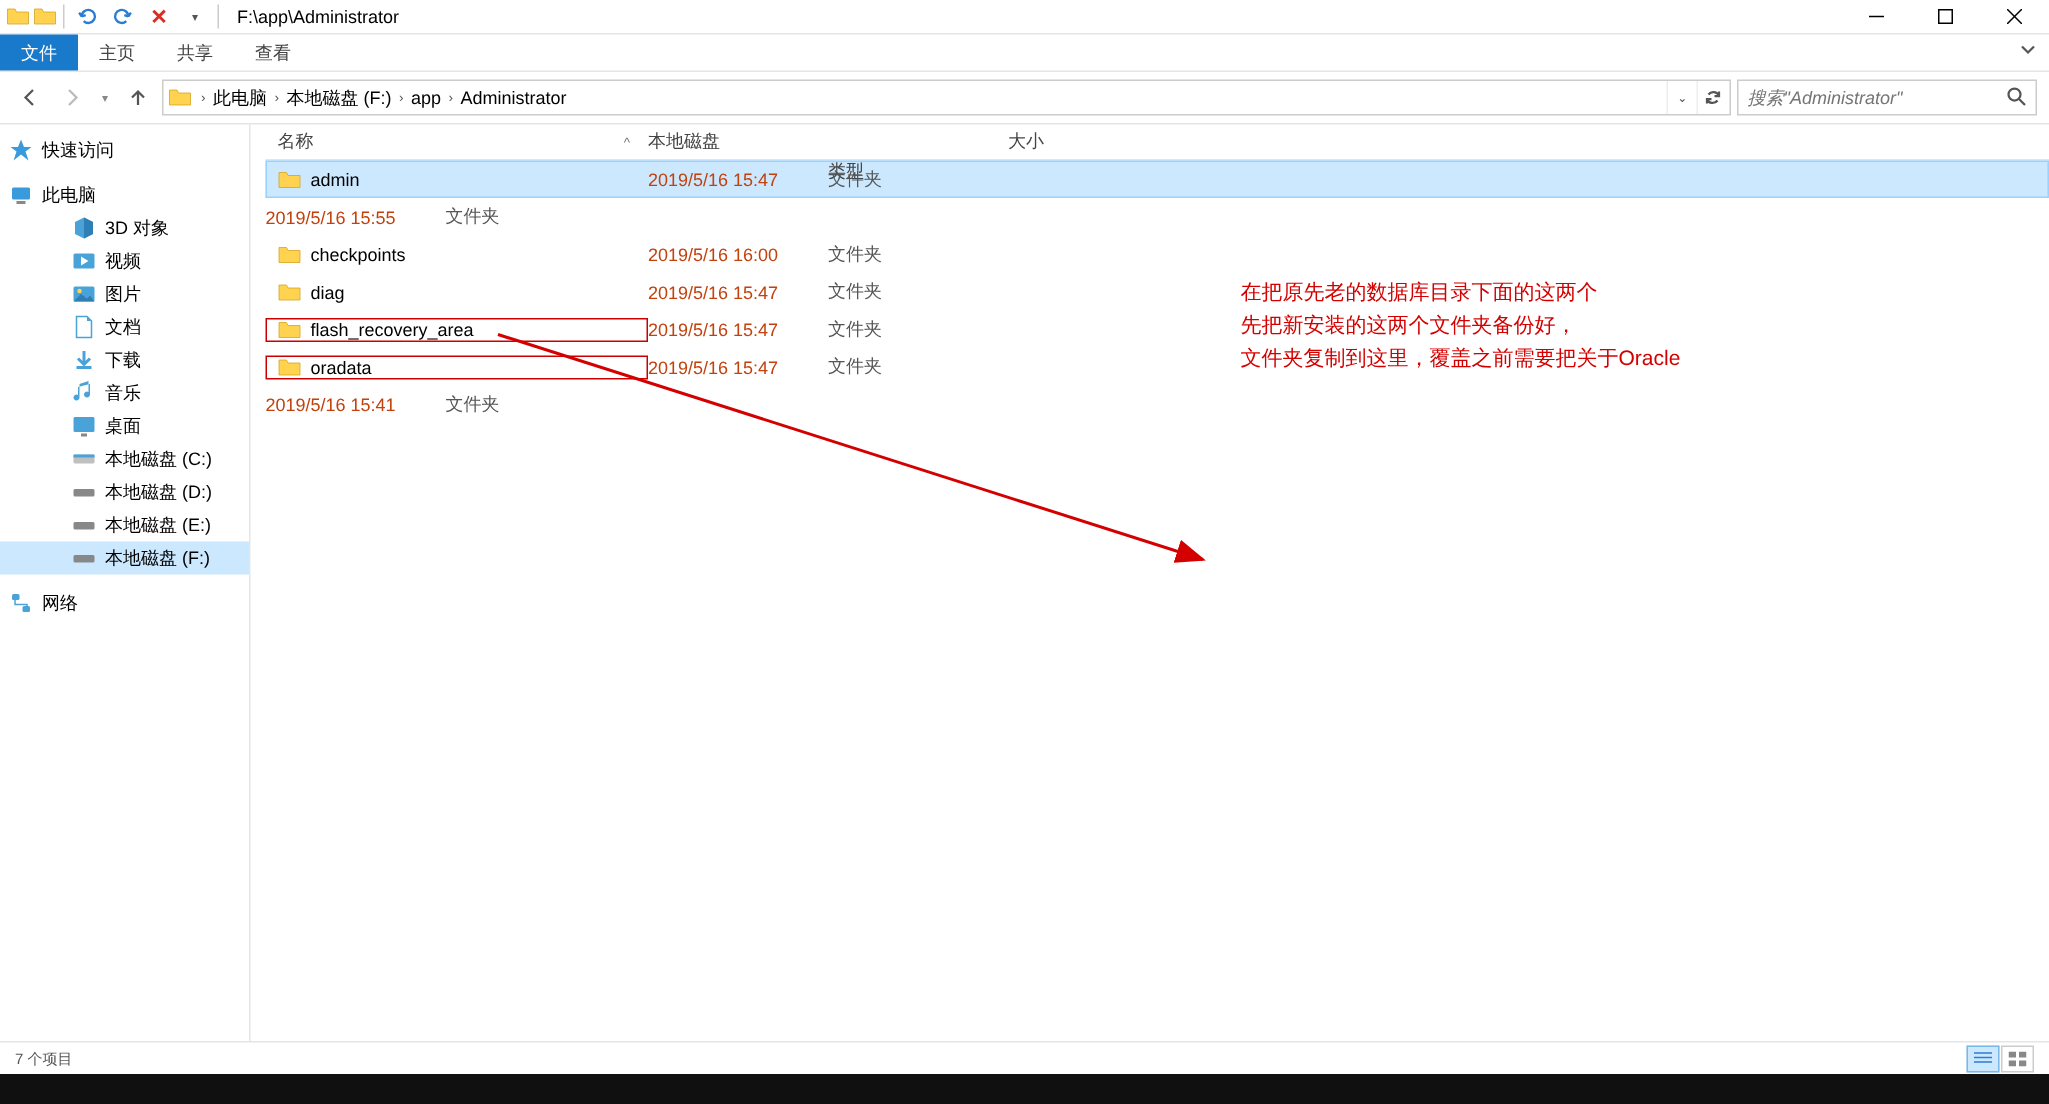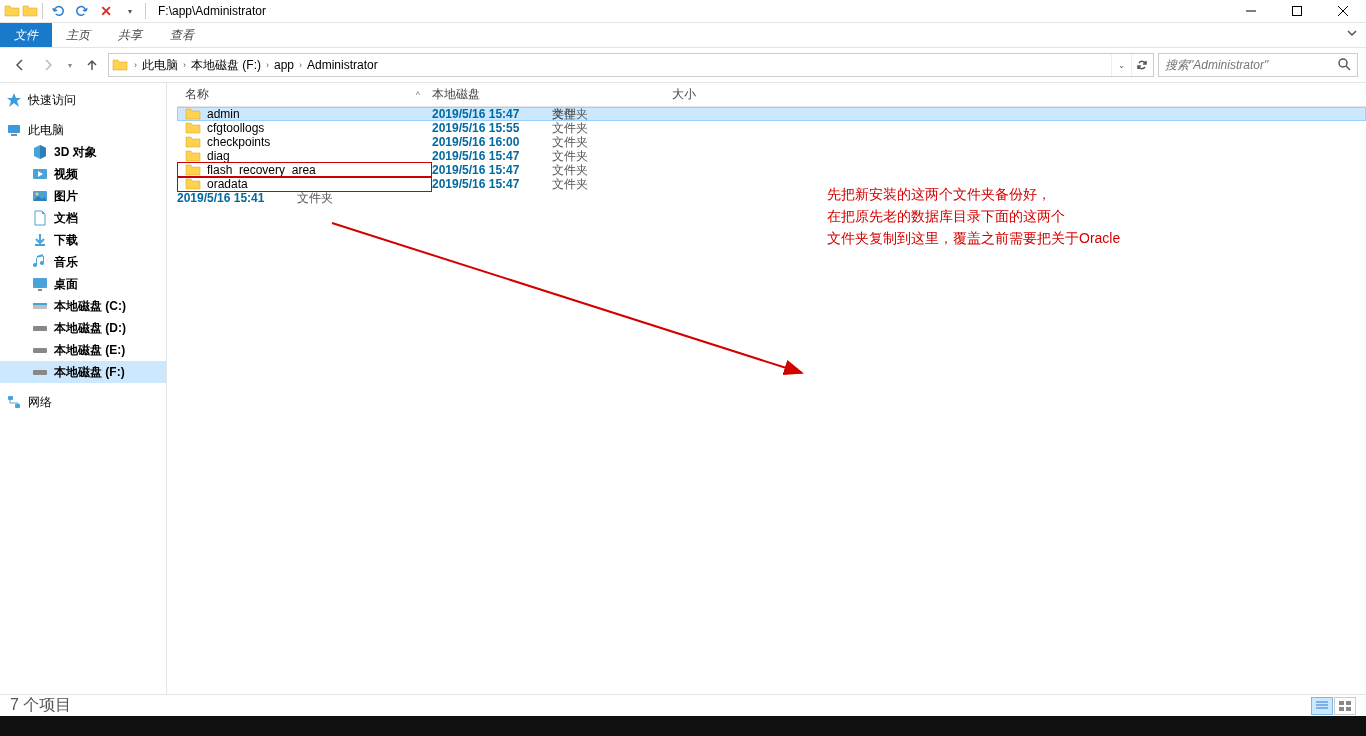--- a/index.html
+++ b/index.html
@@ -11,21 +11,21 @@
     .tb-icon { width: 16px; height: 16px; }
     .folder-svg { fill: #ffd250; stroke: #d4a017; stroke-width: 0.5; }
     .tb-divider { width: 1px; height: 16px; background: #ccc; margin: 0 2px; }
     .tb-qabtn { width: 22px; height: 22px; display: flex; align-items: center; justify-content: center; color: #2b7cd3; cursor: default; }
     .tb-title { margin-left: 8px; color: #000; font-size: 12px; }
     .tb-controls { margin-left: auto; display: flex; }
     .tb-ctrl { width: 46px; height: 23px; display: flex; align-items: center; justify-content: center; cursor: default; }
 
     
     .ribbon { height: 25px; display: flex; align-items: stretch; border-bottom: 1px solid #e5e5e5; position: relative; }
-    .ribbon-tab { padding: 0 14px; display: flex; align-items: center; cursor: default; font-size: 12px; color: #444; font-style: italic; }
+    .ribbon-tab { padding: 0 14px; display: flex; align-items: center; cursor: default; font-size: 12px; color: #444; }
     .ribbon-tab.file { background: #1979ca; color: #fff; }
     .ribbon-expand { position: absolute; right: 8px; top: 4px; }
 
     
     .nav-bar { height: 35px; display: flex; align-items: center; padding: 0 8px; gap: 4px; border-bottom: 1px solid #e5e5e5; }
     .nav-btn { width: 24px; height: 24px; display: flex; align-items: center; justify-content: center; color: #999; cursor: default; }
     .nav-btn.enabled { color: #555; }
     .addr-box { flex: 1; height: 24px; border: 1px solid #ccc; display: flex; align-items: center; padding: 0 2px; background: #fff; }
     .addr-icon { width: 18px; height: 18px; display: flex; align-items: center; justify-content: center; margin-right: 2px; }
     .crumb { display: flex; align-items: center; padding: 0 2px; height: 100%; cursor: default; }
@@ -35,47 +35,47 @@
     .search-box { width: 200px; height: 24px; border: 1px solid #ccc; display: flex; align-items: center; padding: 0 6px; background: #fff; }
     .search-input { flex: 1; border: none; outline: none; font-size: 12px; color: #888; font-style: italic; }
     .search-icon { color: #555; }
 
     
     .main-area { display: flex; height: calc(100% - 23px - 25px - 35px - 22px - 20px); }
 
     
     .sidebar { width: 167px; border-right: 1px solid #e5e5e5; padding-top: 6px; overflow: hidden; }
     .sb-item { height: 22px; display: flex; align-items: center; padding-left: 6px; gap: 6px; cursor: default; }
-    .sb-item.child { padding-left: 32px; font-weight: bold; }
+    .sb-item.child { padding-left: 48px; }
     .sb-item.selected { background: #cce8ff; }
     .sb-icon { width: 16px; height: 16px; flex: 0 0 16px; display: flex; align-items: center; justify-content: center; }
     .sb-spacer { height: 8px; }
 
     
     .content { flex: 1; padding-left: 10px; position: relative; }
     .col-headers { display: flex; height: 24px; align-items: center; border-bottom: 1px solid #e5e5e5; color: #444; }
     .col-name { width: 255px; padding-left: 8px; display: flex; align-items: center; gap: 50px; }
     .col-name .sort-arrow { margin-left: auto; margin-right: 12px; font-size: 9px; color: #777; }
     .col-date { width: 120px; }
     .col-type { width: 120px; margin-top: 40px; }
     .col-size { width: 80px; }
-    .file-row { display: flex; height: 14px; align-items: center; cursor: default; }
+    .file-row { display: flex; height: 25px; align-items: center; cursor: default; }
     .file-row .cell-name { width: 255px; display: flex; align-items: center; gap: 6px; padding-left: 8px; }
-    .file-row .cell-date { width: 120px; color: #0369a1; font-weight: bold; }
+    .file-row .cell-date { width: 120px; color: #c2410c; }
     .file-row .cell-type { width: 120px; color: #555; }
     .file-row.selected { background: #cce8ff; outline: 1px solid #99d1ff; outline-offset: -1px; }
     .file-row .cell-name.boxed { outline: 1px solid #cc0000; outline-offset: -1px; }
     .file-icon { width: 16px; height: 16px; }
 
     
     .annotation { position: absolute; left: 660px; top: 100px; color: #d40000; font-size: 14px; line-height: 22px; font-family: "SimSun", "Microsoft YaHei", serif; }
     .arrow-svg { position: absolute; left: 160px; top: 135px; pointer-events: none; }
 
     
-    .status-bar { position: absolute; bottom: 20px; left: 0; right: 0; height: 22px; border-top: 1px solid #e5e5e5; display: flex; align-items: center; padding: 0 10px; color: #555; font-size: 16px; }
+    .status-bar { position: absolute; bottom: 20px; left: 0; right: 0; height: 22px; border-top: 1px solid #e5e5e5; display: flex; align-items: center; padding: 0 10px; color: #555; font-size: 10px; }
     .status-views { margin-left: auto; display: flex; gap: 1px; }
     .status-view-btn { width: 22px; height: 18px; border: 1px solid #ccc; display: flex; align-items: center; justify-content: center; cursor: default; }
     .status-view-btn.active { background: #cce8ff; border-color: #7ab8e8; }
 
     
     .taskbar { position: absolute; bottom: 0; left: 0; right: 0; height: 20px; background: #101010; }
   </style>
 </head>
 <body>
 
@@ -332,26 +332,20 @@
           <div class="cell-name">
             <span class="file-icon"><svg viewBox="0 0 16 16" width="16" height="16" class="folder-svg">
                 <path d="M1 3h5l1 2h8v8H1z"></path>
               </svg></span>
             <span>admin</span>
           </div>
           <div class="cell-date">2019/5/16 15:47</div>
           <div class="cell-type">文件夹</div>
         </div>
         <div class="file-row">
-          <div class="cell-name">
-            <span class="file-icon"><svg viewBox="0 0 16 16" width="16" height="16" class="folder-svg">
-                <path d="M1 3h5l1 2h8v8H1z"></path>
-              </svg></span>
-            <span>cfgtoollogs</span>
-          </div>
           <div class="cell-date">2019/5/16 15:55</div>
           <div class="cell-type">文件夹</div>
         </div>
         <div class="file-row">
           <div class="cell-name">
             <span class="file-icon"><svg viewBox="0 0 16 16" width="16" height="16" class="folder-svg">
                 <path d="M1 3h5l1 2h8v8H1z"></path>
               </svg></span>
             <span>checkpoints</span>
           </div>
@@ -396,22 +390,22 @@
 
     <svg class="arrow-svg" width="500" height="170">
       <defs>
           <marker id="ah" markerWidth="10" markerHeight="8" refX="9" refY="4" orient="auto">
             <polygon points="0 0, 10 4, 0 8" fill="#d40000"></polygon>
           </marker>
         </defs>
       <line x1="5" y1="5" x2="475" y2="155" stroke="#d40000" stroke-width="2" marker-end="url(#ah)"></line>
     </svg>
     <div class="annotation">
+      <div>在把原先老的数据库目录下面的这两个</div>
       <div>先把新安装的这两个文件夹备份好，</div>
-      <div>在把原先老的数据库目录下面的这两个</div>
       <div>文件夹复制到这里，覆盖之前需要把关于Oracle</div>
     </div>
   </div>
 </div>
 
 <div class="status-bar">
   <span>7 个项目</span>
   <div class="status-views">
     <div class="status-view-btn active">
         <svg width="12" height="10" stroke="#2b7cd3" stroke-width="1">

